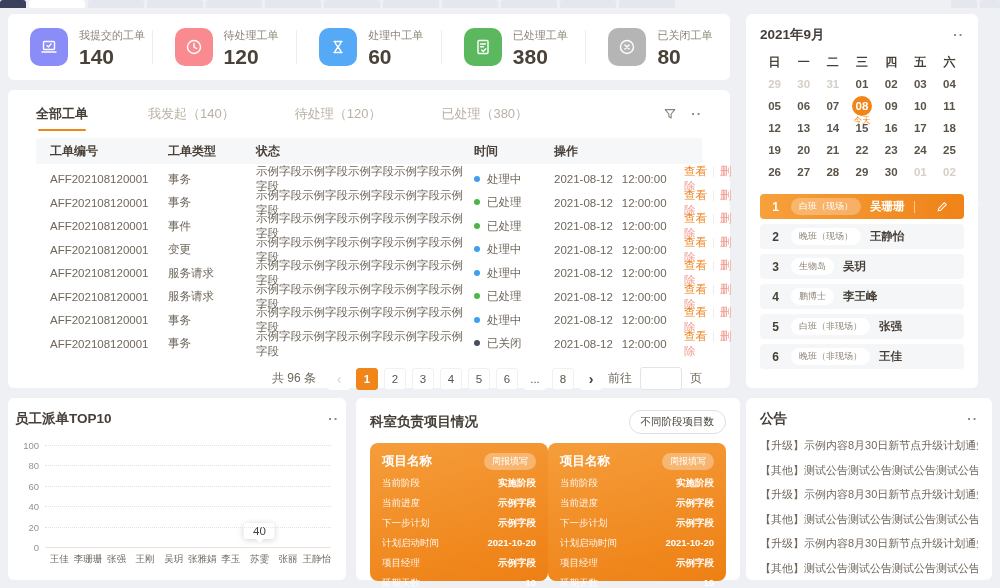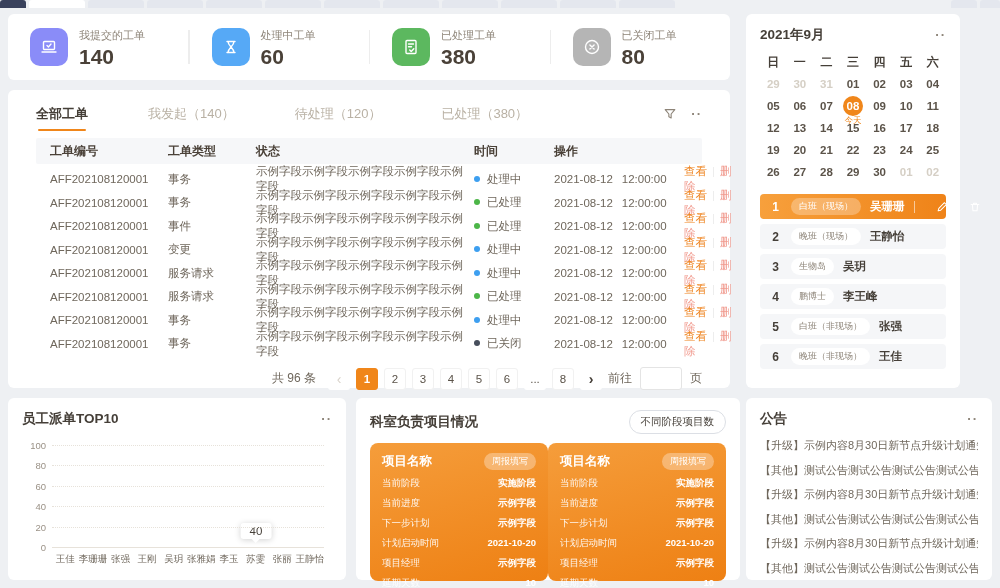--- a/index.html
+++ b/index.html
@@ -49,21 +49,21 @@
   .pg-total { margin-right:6px; }
   .page-btn { min-width:22px; height:22px; padding:0 4px; border:1px solid #f1f1f1; background:#fff; border-radius:3px;
               display:flex; align-items:center; justify-content:center; font-size:11.5px; color:#5b5349; cursor:pointer; }
   .page-btn.active { background:#f0861a; border-color:#f0861a; color:#fff; font-weight:bold; }
   .page-btn.bare { border:none; }
   .pg-prev { color:#d8d2c9; font-size:14px; }
   .pg-next { color:#453f38; font-size:14px; font-weight:bold; }
   .goto-input { width:42px; height:23px; border:1px solid #e4e4e4; border-radius:3px; margin:0 2px; outline:none; font-size:12px; text-align:center; }
 
   
-  #right-card { left:746px; top:14px; width:214px; height:374px; padding:12px 14px; }
+  #right-card { left:746px; top:14px; width:232px; height:374px; padding:12px 14px; }
   .panel-head { display:flex; justify-content:space-between; align-items:center; }
   .panel-title { font-size:13.5px; font-weight:bold; color:#453f38; }
   .cal { margin-top:7px; }
   .cal-row { display:flex; }
   .cal-cell { flex:1; text-align:center; height:22px; line-height:22px; font-size:11.5px; font-weight:bold; color:#5b5349; position:relative; cursor:pointer; }
   .cal-cell.wd { color:#453f38; font-size:12px; cursor:default; }
   .cal-cell.muted { color:#d5cfc5; }
   .today-circle { display:inline-block; width:20px; height:20px; line-height:20px; border-radius:50%; background:#f0861a; color:#fff; }
   .today-label { position:absolute; left:0; right:0; top:20px; font-size:8.5px; color:#f0861a; line-height:10px; font-weight:normal; }
 
@@ -72,21 +72,21 @@
   .sch-no { width:13px; font-size:12px; font-weight:bold; color:#453f38; text-align:center; flex:none; }
   .sch-badge { background:#fff; border-radius:9px; padding:2px 8px; font-size:9px; color:#8d8478; white-space:nowrap; }
   .sch-name { font-size:11.5px; font-weight:bold; color:#453f38; white-space:nowrap; }
   .sch-row.active { background:linear-gradient(90deg,#f7a03c,#ef8318); }
   .sch-row.active .sch-no, .sch-row.active .sch-name { color:#fff; }
   .sch-row.active .sch-badge { background:rgba(255,255,255,.28); color:#fff; }
   .sch-actions { margin-left:auto; display:flex; align-items:center; gap:7px; }
   .sch-sep { width:1px; height:12px; background:rgba(255,255,255,.55); }
 
   
-  #chart-card { left:8px; top:398px; width:338px; height:182px; padding:12px 14px; }
+  #chart-card { left:8px; top:398px; width:338px; height:182px; padding:12px 7px; }
   .plot-wrap { position:relative; margin-top:8px; height:130px; }
   .plot { position:absolute; left:30px; right:8px; top:10px; bottom:18px; display:flex; align-items:flex-end; }
   .gridline { position:absolute; left:30px; right:8px; border-top:1px dotted #e7e2da; }
   .gridline.base { border-top:1px solid #e7e2da; }
   .ylab { position:absolute; left:0; width:24px; text-align:right; font-size:9.5px; color:#9a9186; }
   .bar-slot { flex:1; display:flex; justify-content:center; position:relative; }
   .bar { width:13px; border-radius:1px 1px 0 0; }
   .xlabels { position:absolute; left:30px; right:8px; bottom:0; display:flex; }
   .xlab { flex:1; text-align:center; font-size:9.5px; color:#6f675c; white-space:nowrap; }
   .chart-tooltip { position:absolute; left:50%; transform:translateX(-50%); background:#fff; border-radius:3px;
@@ -139,20 +139,32 @@
           <path d="M3 15h14"></path>
           <path d="M8 8.4l1.5 1.5 2.5-2.9"></path>
         </svg>
       </div>
       <div>
         <div class="stat-label">我提交的工单</div>
         <div class="stat-value">140</div>
       </div>
     </div>
     <div class="stat-div"></div>
+    <div class="stat">
+      <div class="stat-icon" style="background: rgb(249, 139, 144);">
+        <svg width="20" height="20" viewBox="0 0 20 20" fill="none" stroke="#fff" stroke-width="1.4" stroke-linecap="round">
+          <circle cx="10" cy="10" r="6.5"></circle>
+          <path d="M10 6.5V10l2.5 1.5"></path>
+        </svg>
+      </div>
+      <div>
+        <div class="stat-label">待处理工单</div>
+        <div class="stat-value">120</div>
+      </div>
+    </div>
     <div class="stat-div"></div>
     <div class="stat">
       <div class="stat-icon" style="background: rgb(86, 169, 246);">
         <svg width="20" height="20" viewBox="0 0 20 20" fill="none" stroke="#fff" stroke-width="1.4" stroke-linecap="round">
           <path d="M6 4.5h8M6 15.5h8M7 4.5c0 4.5 6 6.5 6 11M13 4.5c0 4.5-6 6.5-6 11"></path>
         </svg>
       </div>
       <div>
         <div class="stat-label">处理中工单</div>
         <div class="stat-value">60</div>

